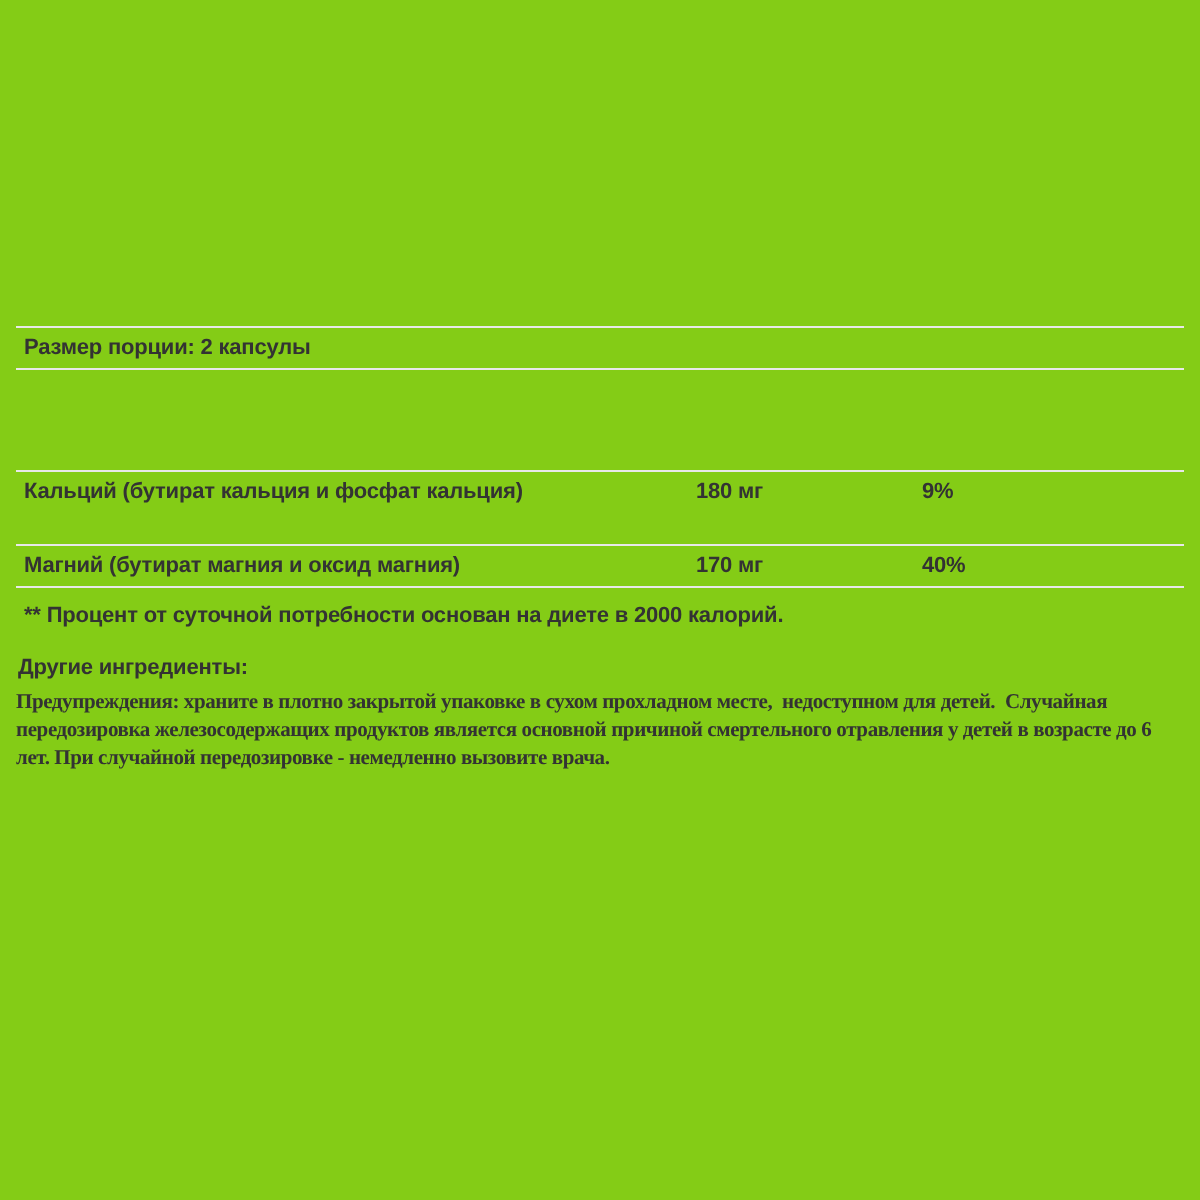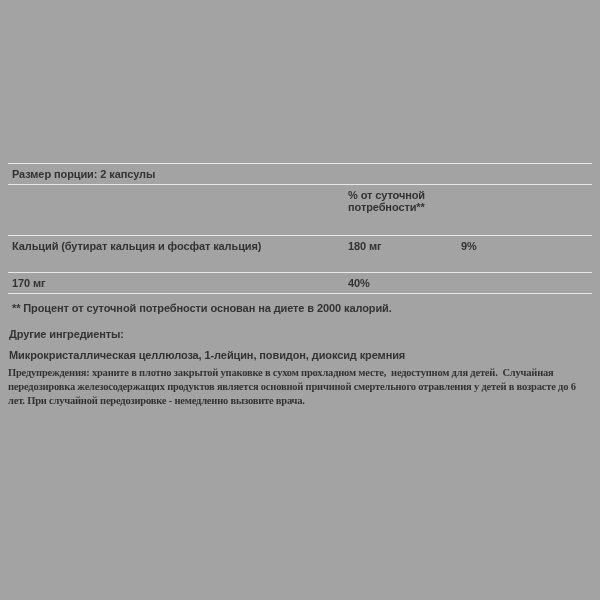--- a/index.html
+++ b/index.html
@@ -1,19 +1,19 @@
 <!DOCTYPE html>
 <html><head>
 <meta charset="utf-8">
 <style>
   html,body { margin:0; padding:0; background:#ffffff; }
   .page {
     position:relative;
     width:600px; height:600px;
-    background:#a3a3a3;
+    background:#84cc16;
     font-family:"Liberation Sans", sans-serif;
     color:#333333;
     overflow:hidden;
   }
   .sheet {
     position:absolute;
     left:8px; top:163px;
     width:584px;
   }
   .row {
@@ -71,40 +71,39 @@
 <body>
 
 <div class="page">
   <div class="sheet">
 
     <div class="row simple-row">Размер порции: 2 капсулы</div>
 
 
     <div class="row grid-row header-row">
       <div></div>
-      <div class="header-cell">% от суточной потребности**</div>
     </div>
 
     <div class="row grid-row nutrient-row">
       <div>Кальций (бутират кальция и фосфат кальция)</div>
       <div>180 мг</div>
       <div>9%</div>
     </div>
 
     <div class="row grid-row nutrient-row">
+      <div>Магний (бутират магния и оксид магния)</div>
       <div>170 мг</div>
       <div>40%</div>
     </div>
 
 
     <div class="table-bottom"></div>
 
     <div class="footnote fn1">** Процент от суточной потребности основан на диете в 2000 калорий.</div>
 
 
     <div class="body-text other-title">Другие ингредиенты:</div>
 
-    <div class="body-text other-list">Микрокристаллическая целлюлоза, 1-лейцин, повидон, диоксид кремния</div>
 
     <div class="body-text warnings">Предупреждения: храните в плотно закрытой упаковке в сухом прохладном месте,  недоступном для детей.  Случайная передозировка железосодержащих продуктов является основной причиной смертельного отравления у детей в возрасте до 6 лет. При случайной передозировке - немедленно вызовите врача.</div>
 
   </div>
 </div>
 
 </body></html>

